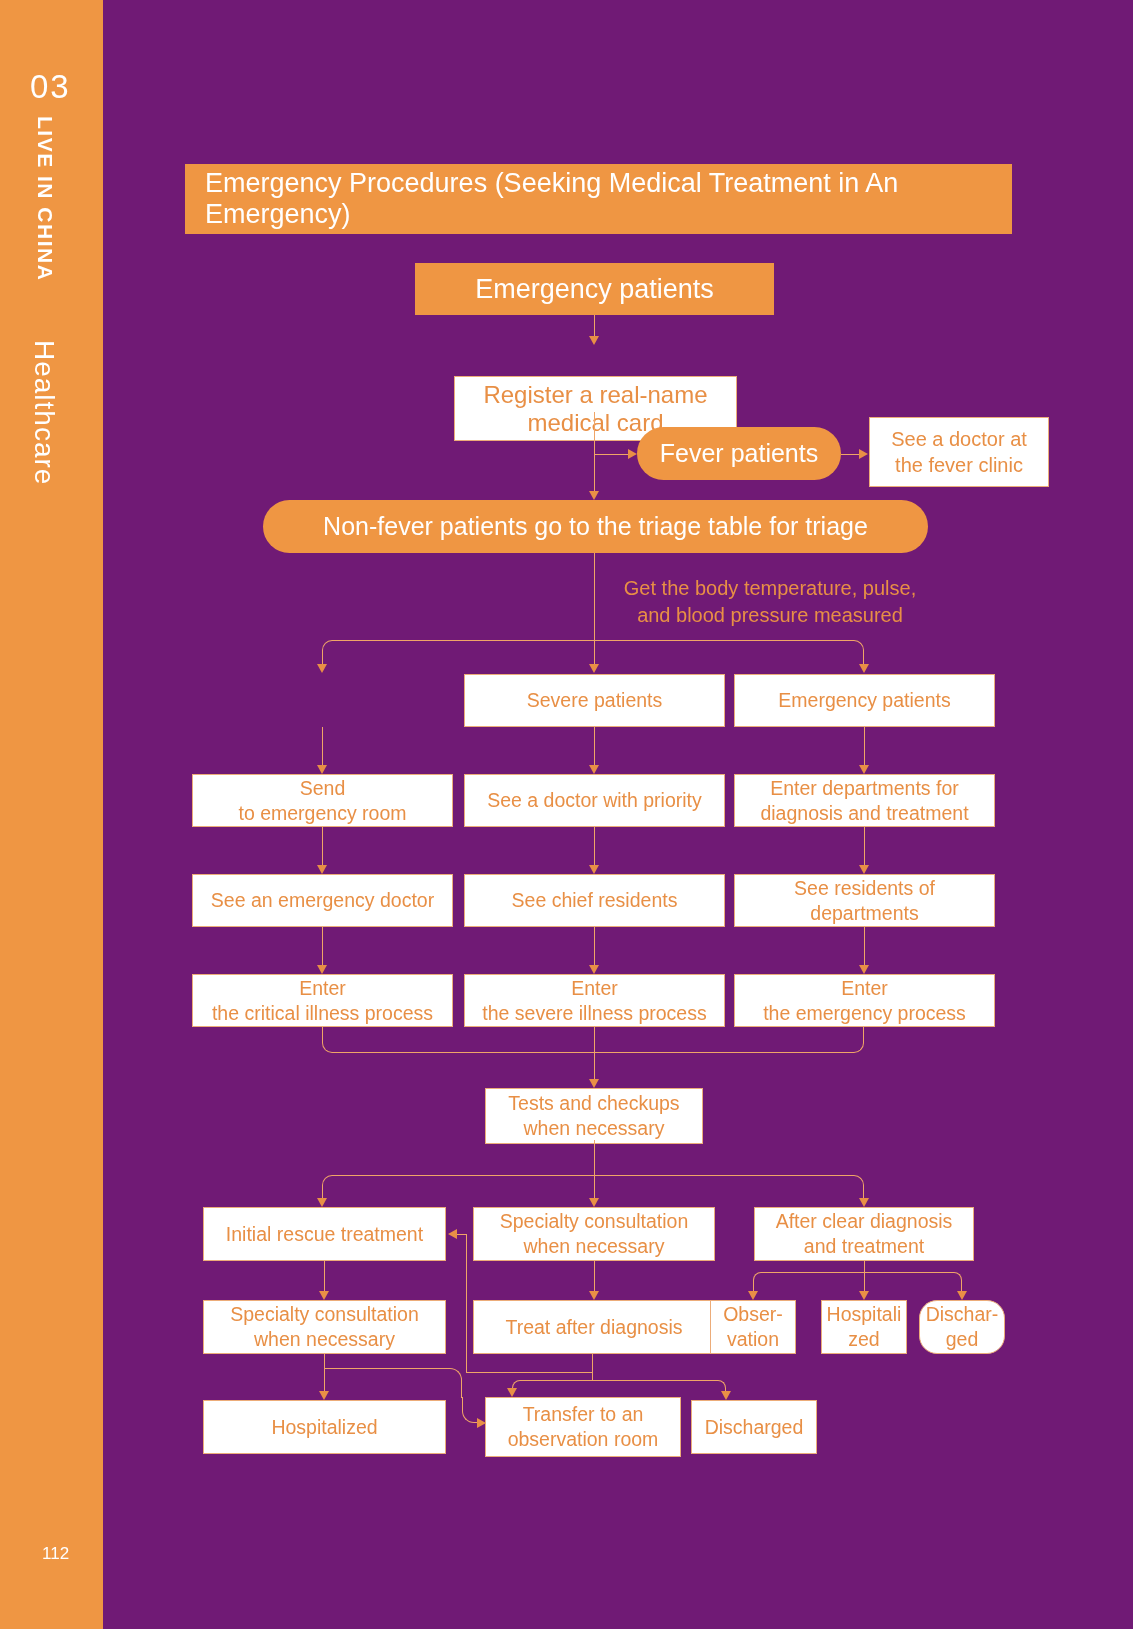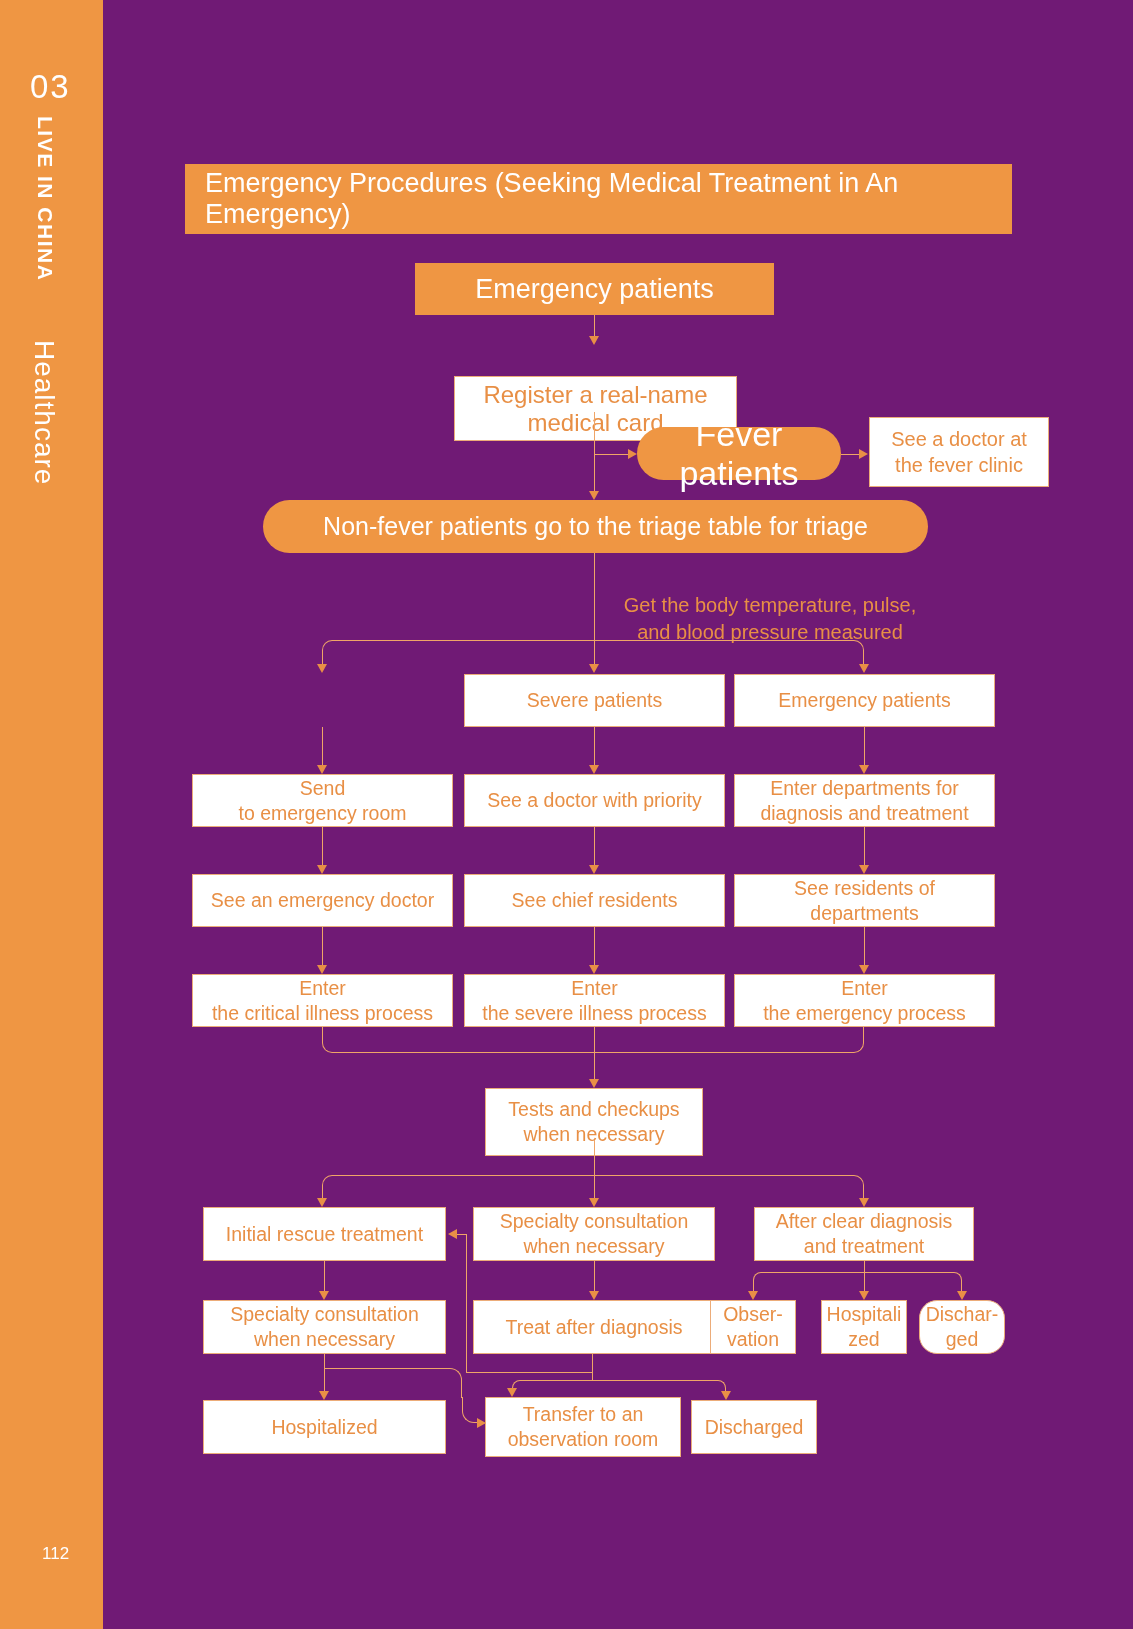--- a/index.html
+++ b/index.html
@@ -27,26 +27,26 @@
         text-align:center;white-space:pre-line;}
   .filled{background:var(--accent);color:#fff;}
   .outline{background:#fff;border:1px solid var(--border);color:var(--btext);
            font-size:19.5px;line-height:25px;}
   .pill{border-radius:27px;}
 
   #titlebar{left:185px;top:164px;width:827px;height:70px;justify-content:flex-start;
             text-align:left;padding:4px 20px;font-size:27px;line-height:31px;}
   #n-start{left:415px;top:263px;width:359px;height:52px;font-size:27px;}
   #n-register{left:454px;top:347px;width:283px;height:65px;font-size:24px;line-height:28px;margin-top:29px;}
-  #n-fever{left:637px;top:427px;width:204px;height:53px;font-size:34px;}
+  #n-fever{left:637px;top:427px;width:204px;height:53px;font-size:25px;}
   #n-clinic{left:869px;top:417px;width:180px;height:70px;font-size:20px;line-height:26px;}
   #n-nonfever{left:263px;top:500px;width:665px;height:53px;font-size:25px;}
-  #note-measure{left:605px;top:592px;width:330px;color:var(--btext);
+  #note-measure{left:605px;top:575px;width:330px;color:var(--btext);
                 font-size:20px;line-height:27px;text-align:center;white-space:pre-line;position:absolute;}
-  #n-tests{left:485px;top:1088px;width:218px;height:68px;}
+  #n-tests{left:485px;top:1088px;width:218px;height:56px;}
 
   
   .vline{position:absolute;width:0;border-left:1px solid var(--line);}
   .hline{position:absolute;height:0;border-top:1px solid var(--line);}
   .bracket-down{position:absolute;border:1px solid var(--line);border-bottom:none;
                 border-radius:10px 10px 0 0;}
   .bracket-up{position:absolute;border:1px solid var(--line);border-top:none;
               border-radius:0 0 10px 10px;}
   .arr-d{position:absolute;width:0;height:0;border-left:5px solid transparent;
          border-right:5px solid transparent;border-top:9px solid var(--arrow);}

